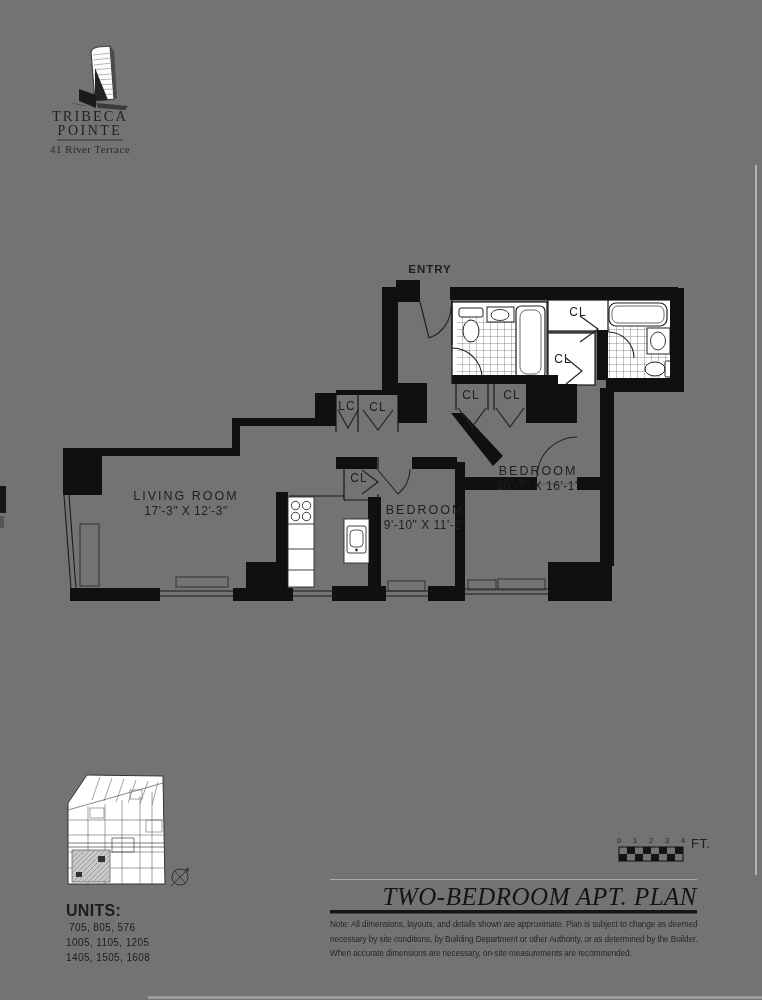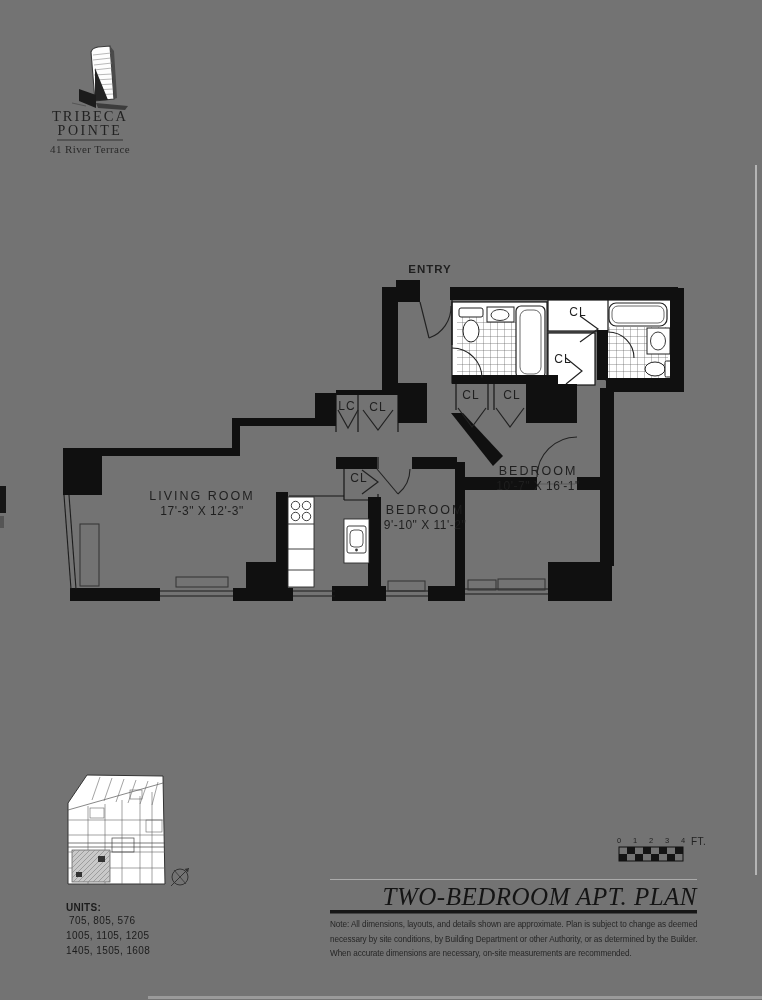--- a/index.html
+++ b/index.html
@@ -8,28 +8,28 @@
   .abs{position:absolute;}
   svg{position:absolute;left:0;top:0;}
   .lbl{position:absolute;text-align:center;color:#1f1f1f;}
   .rname{display:block;font-size:12.5px;letter-spacing:2px;white-space:nowrap;}
   .rdims{display:block;font-size:12px;letter-spacing:.5px;white-space:nowrap;margin-top:1px;}
   .cl{font-size:12px;letter-spacing:1px;}
   .entry{font-size:11.5px;font-weight:bold;letter-spacing:1px;}
   .logo1{font-family:"Liberation Serif",serif;font-size:14.5px;letter-spacing:2px;color:#222;}
   .logo2{font-family:"Liberation Serif",serif;font-size:14px;letter-spacing:2.5px;color:#222;}
   .logoaddr{font-family:"Liberation Serif",serif;font-size:11px;letter-spacing:.4px;color:#2a2a2a;white-space:nowrap;}
-  .units-title{display:block;font-size:10px;font-weight:bold;letter-spacing:.3px;}
+  .units-title{display:block;font-size:16px;font-weight:bold;letter-spacing:.3px;}
   .units-row{display:block;font-size:10px;line-height:15px;letter-spacing:.4px;white-space:nowrap;}
   .ptitle{position:absolute;font-family:"Liberation Serif",serif;font-size:25px;letter-spacing:.5px;
           color:#141414;text-align:right;white-space:nowrap;font-style:italic;}
   .pnote{position:absolute;font-size:9.8px;line-height:14.6px;color:#262626;text-align:justify;
          letter-spacing:-.1px;transform:scaleX(.835);transform-origin:left top;}
   .tick{position:absolute;font-size:7.5px;color:#222;width:12px;text-align:center;}
-  .ftlbl{position:absolute;font-size:10px;color:#222;letter-spacing:.5px;}
+  .ftlbl{position:absolute;font-size:13px;color:#222;letter-spacing:.5px;}
 </style>
 </head>
 <body>
 
 <div id="page">
 
 <svg width="762" height="1000" viewBox="0 0 762 1000">
   <defs>
     <pattern id="tiles" width="7" height="7" patternUnits="userSpaceOnUse">
       <path d="M7,0 H0 V7" fill="none" stroke="#5a5a5a" stroke-width="0.7"></path>
@@ -261,21 +261,21 @@
     <rect x="148" y="996" width="614" height="3" fill="#9a9a9a"></rect>
   </g>
 </svg>
 
 <div class="lbl logo1" style="left:40px;top:108px;width:100px;">TRIBECA</div>
 <div class="lbl logo2" style="left:40px;top:123px;width:100px;">POINTE</div>
 <div class="lbl logoaddr" style="left:40px;top:143px;width:100px;">41 River Terrace</div>
 
 <div class="lbl entry" style="left:398px;top:263px;width:64px;">ENTRY</div>
 
-<div class="lbl" style="left:132px;top:489px;width:140px;">
+<div class="lbl" style="left:116px;top:489px;width:140px;">
   <span class="rname">LIVING ROOM</span>
   <span class="rdims">17'-3" X 12'-3"</span>
 </div>
 <div class="lbl" style="left:365px;top:503px;width:120px;">
   <span class="rname">BEDROOM</span>
   <span class="rdims">9'-10" X 11'-2"</span>
 </div>
 <div class="lbl" style="left:478px;top:464px;width:120px;">
   <span class="rname">BEDROOM</span>
   <span class="rdims">10'-7" X 16'-1"</span>

